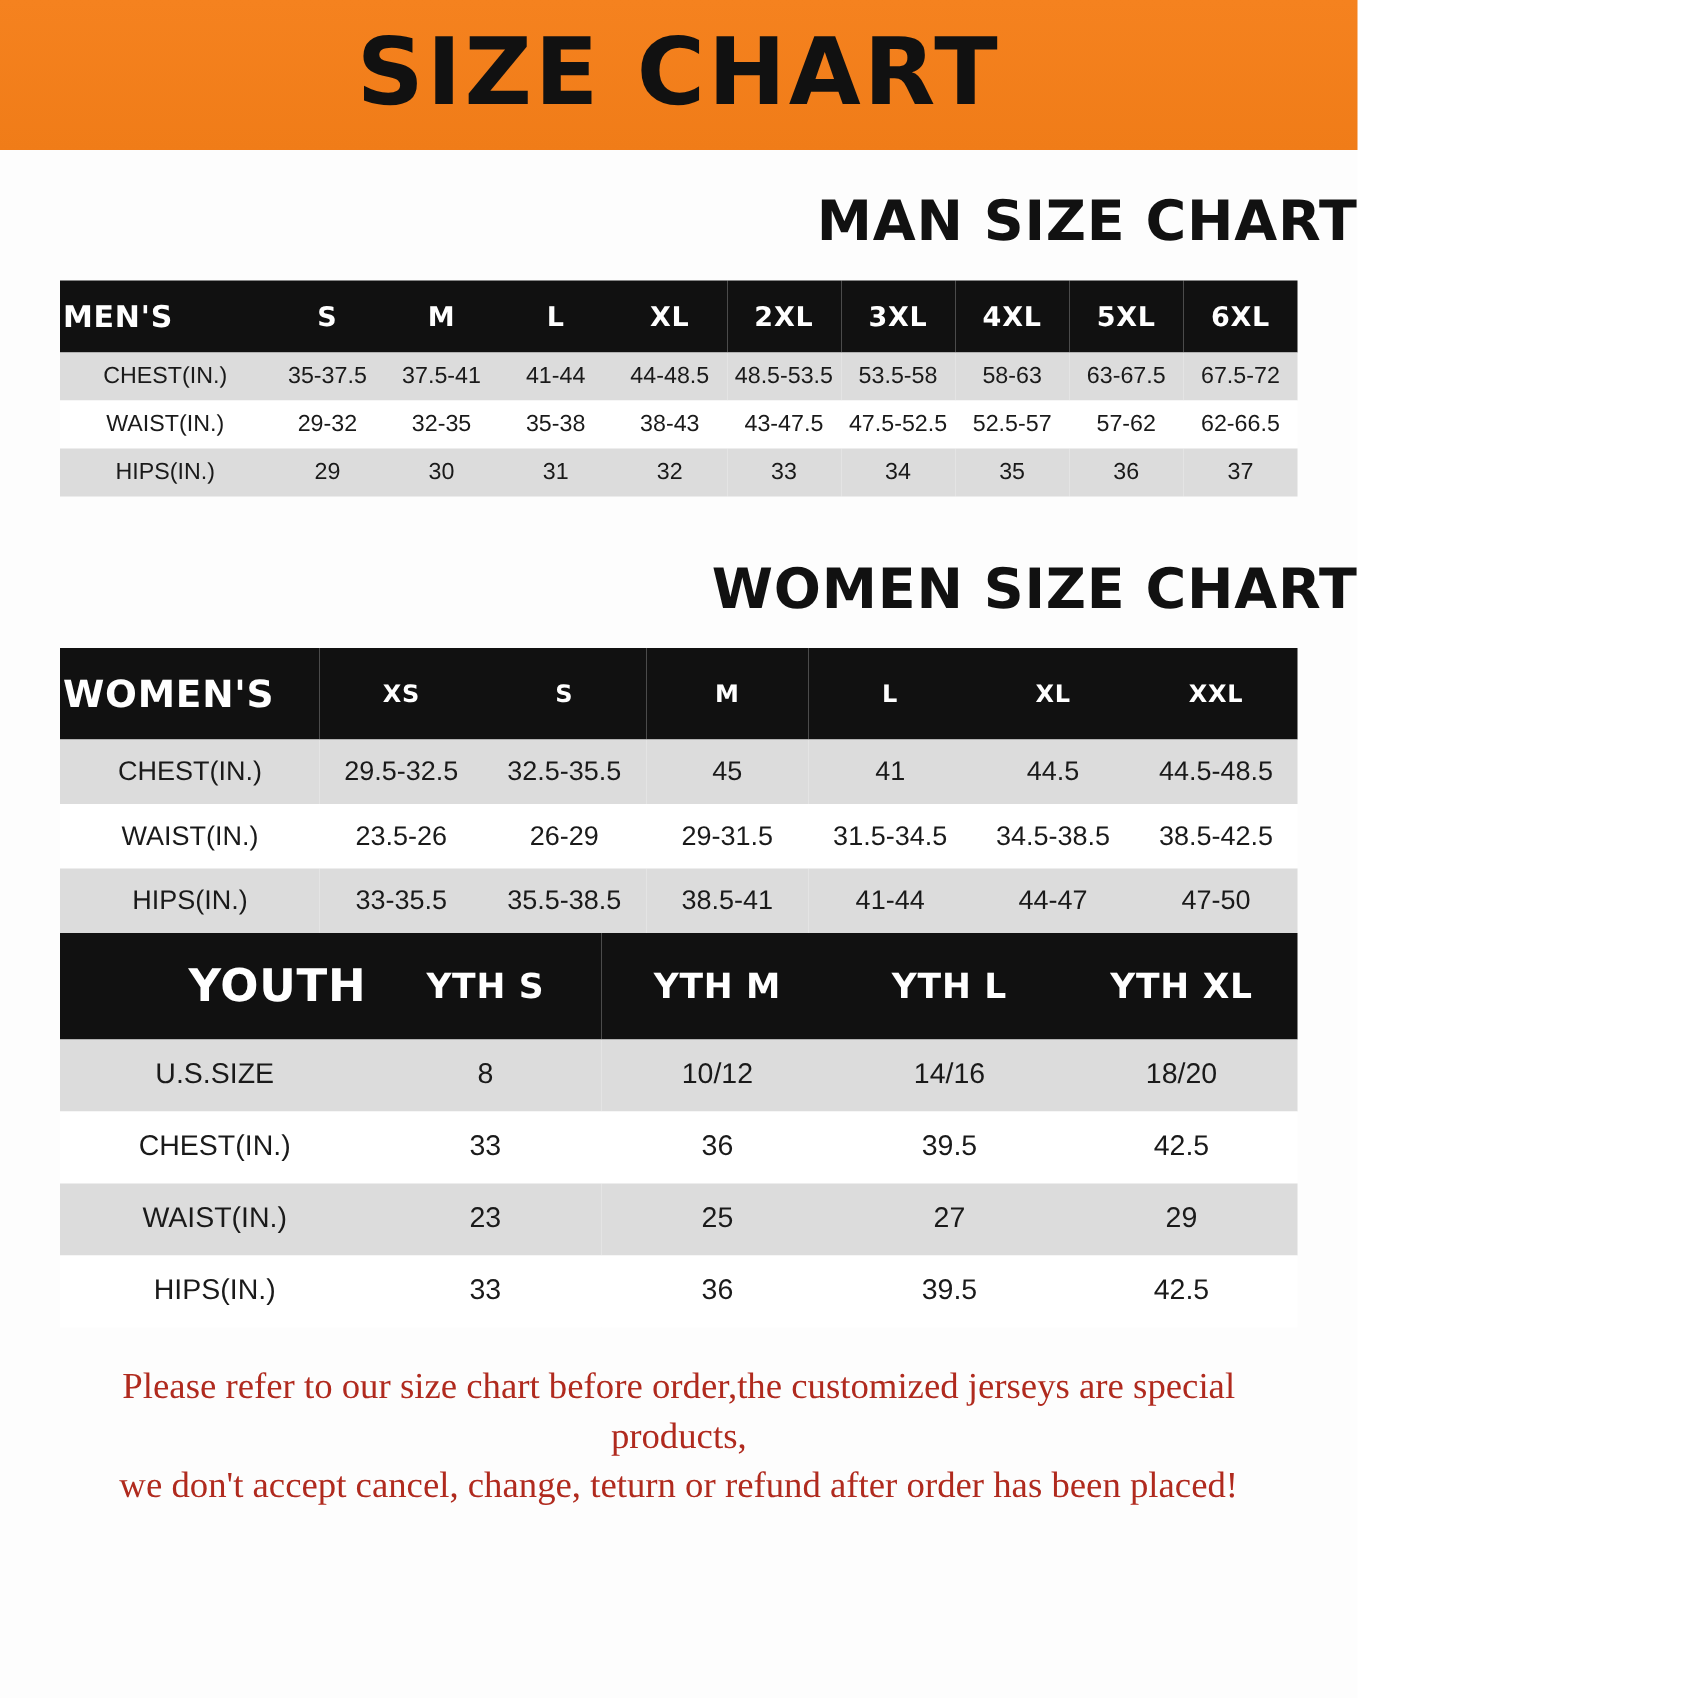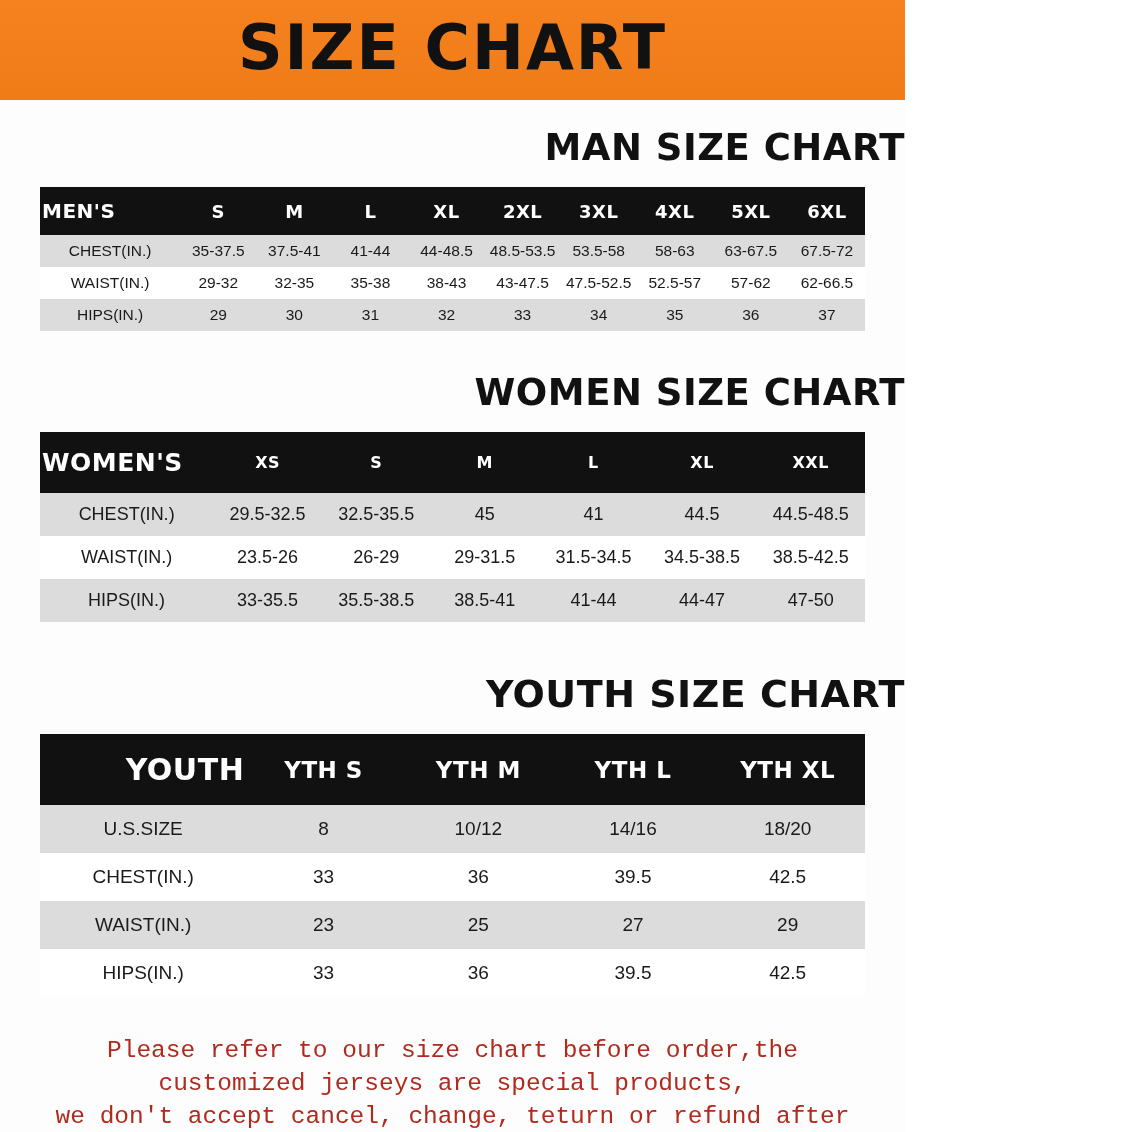--- a/index.html
+++ b/index.html
@@ -103,23 +103,23 @@
   #women-table col.c0 { width: 21%; }
 
   
   #youth-table thead th { font-size: 23px; padding: 18px 2px; }
   #youth-table thead th.first { font-size: 30px; text-align: right; }
   #youth-table tbody td { font-size: 19px; padding: 13px 2px; }
   #youth-table col.c0 { width: 25%; }
 
   
   .note {
-    margin: 37px 36px 0 36px;
+    margin: 23px 36px 0 36px;
     color: #b02a1e;
-    font-family: Liberation Mono, monospace;
+    font-family: Liberation Serif, serif;
     font-size: 24.5px;
     line-height: 1.35;
     text-align: center;
   }
   .note span { display: block; }
 </style>
 </head>
 <body>
 
 <div class="page">
@@ -246,21 +246,20 @@
           <td>35.5-38.5</td>
           <td>38.5-41</td>
           <td>41-44</td>
           <td>44-47</td>
           <td>47-50</td>
         </tr>
       </tbody>
     </table>
   </div>
 
-  <div class="section-title youth">YOUTH SIZE CHART</div>
   <div class="table-wrap">
     <table id="youth-table">
       <colgroup>
         <col class="c0">
           <col>
           <col>
           <col>
           <col>
       </colgroup>
       <thead>

